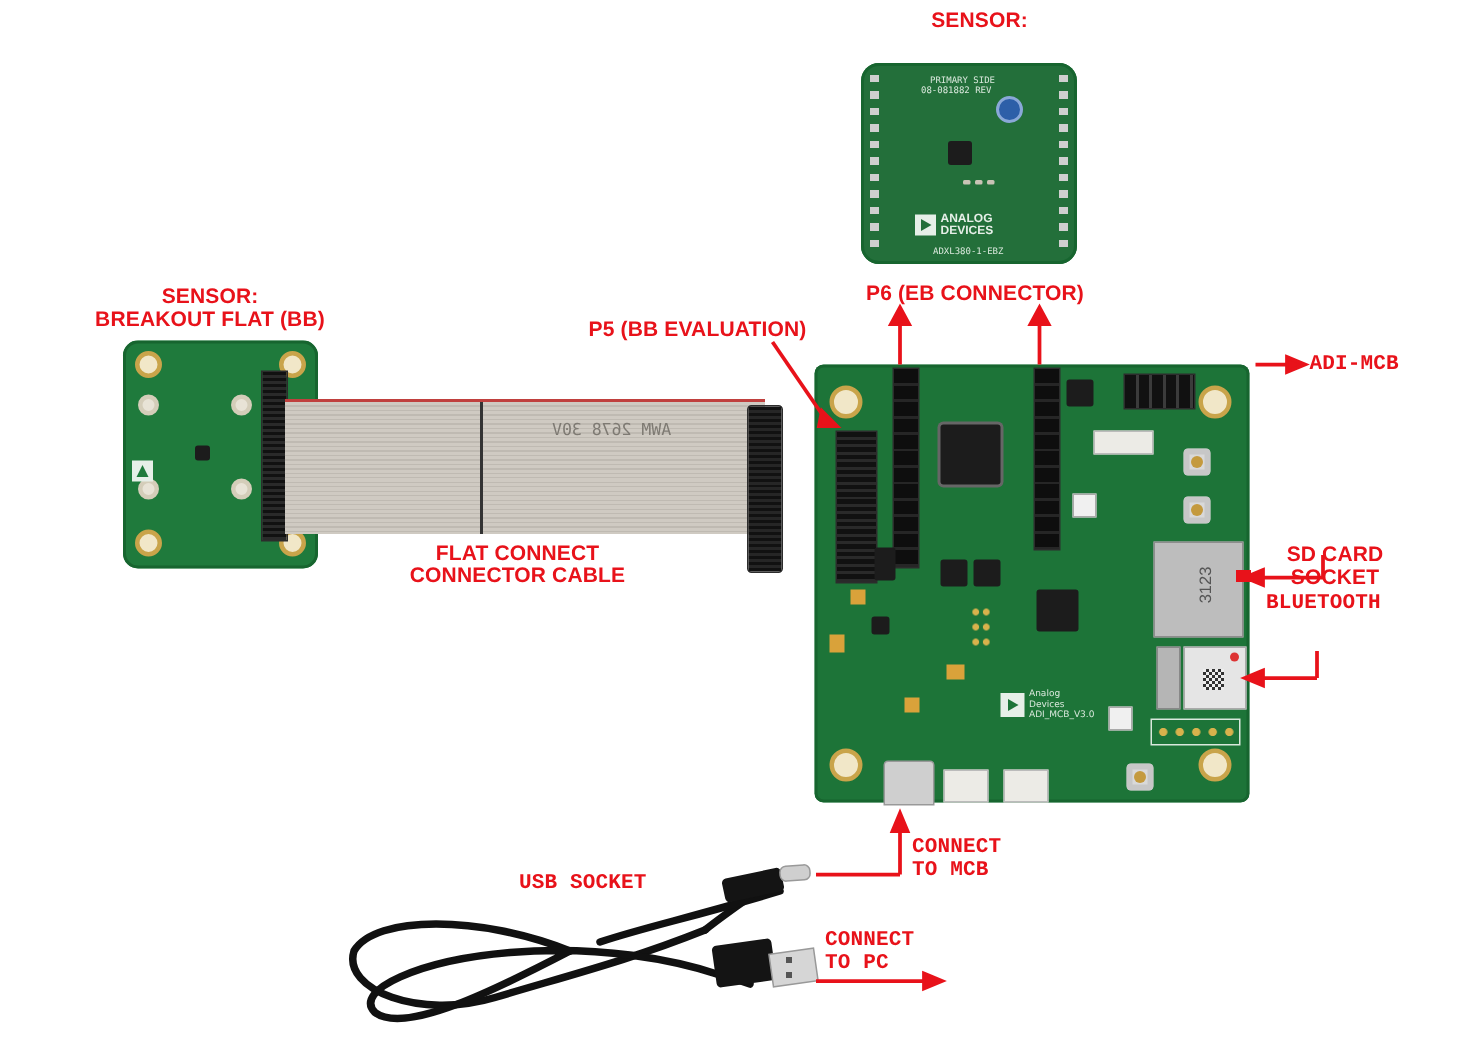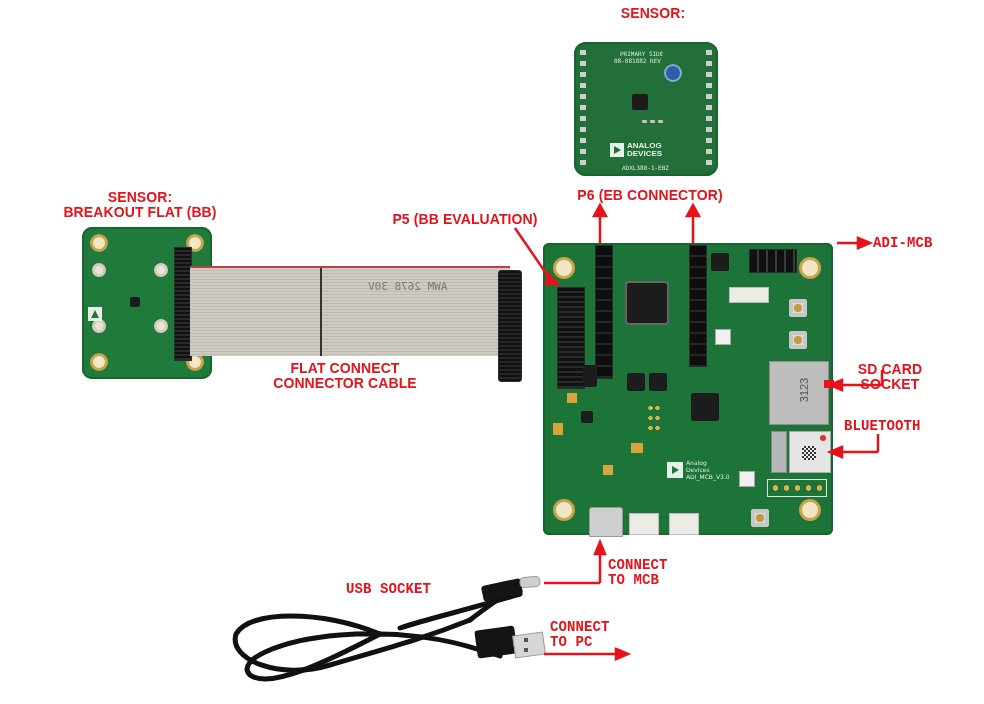--- a/index.html
+++ b/index.html
@@ -152,21 +152,21 @@
   <div style="position:absolute; left:126px; top:270px; width:28px; height:20px; background:#ecebe6; border:1px solid #bbb;"></div>
 
   <div style="position:absolute; left:224px; top:236px; width:58px; height:16px; border:1px solid #d9e8dc; background:radial-gradient(circle, #d8b24c 2.5px, transparent 3px) 2px 2px/11px 12px;"></div>
 </div>
 
 <div class="lbl left" style="left:873px; top:236px;">ADI-MCB</div>
 <div class="lbl" style="left:850px; top:338px; width:80px;margin-top:24px;">
   <div>SD CARD</div>
   <div>SOCKET</div>
 </div>
-<div class="lbl left" style="left:844px; top:419px;">BLUETOOTH</div>
+<div class="lbl left" style="left:844px; top:395px;">BLUETOOTH</div>
 
 <div class="lbl left" style="left:608px; top:558px;">
   <div>CONNECT</div>
   <div>TO MCB</div>
 </div>
 <div class="lbl left" style="left:346px; top:582px;">USB SOCKET</div>
 <div class="lbl left" style="left:550px; top:620px;">
   <div>CONNECT</div>
   <div>TO PC</div>
 </div>

